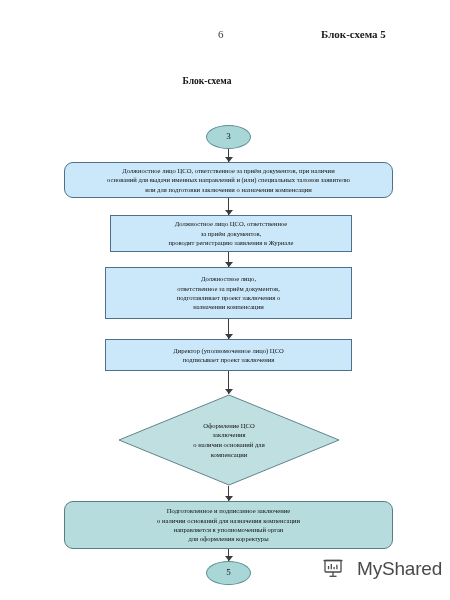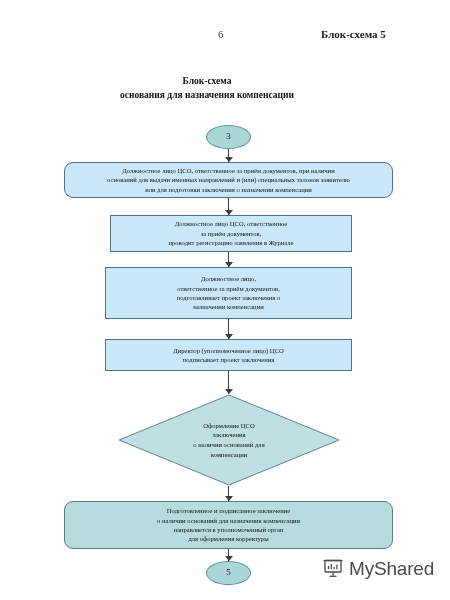--- a/index.html
+++ b/index.html
@@ -118,38 +118,37 @@
     border-top: 5px solid #3c3c3c;
   }
 
   
   .watermark {
     position: absolute;
     left: 322px;
     top: 556px;
     display: flex;
     align-items: center;
-    gap: 5px;
+    gap: 13px;
   }
   .watermark .wm-text {
     font-family: "Liberation Sans", sans-serif;
     font-size: 19px;
     color: #4a4a4a;
     letter-spacing: -0.2px;
   }
 </style>
 </head>
 <body>
 
 <div class="page-number">6</div>
 <div class="doc-label">Блок-схема 5</div>
 
 <div class="title-block">
   <div>Блок-схема</div>
-  <div>основания для назначения  компенсации</div>
 </div>
 
 <div class="flow">
 
   <div class="node terminator" style="left:206px; top:125px; width:45px; height:24px;">
     <span class="ln">3</span>
   </div>
 
   <div class="conn" style="top:149px; height:13px;"></div>
   <div class="arrowhead" style="top:157px;"></div>

